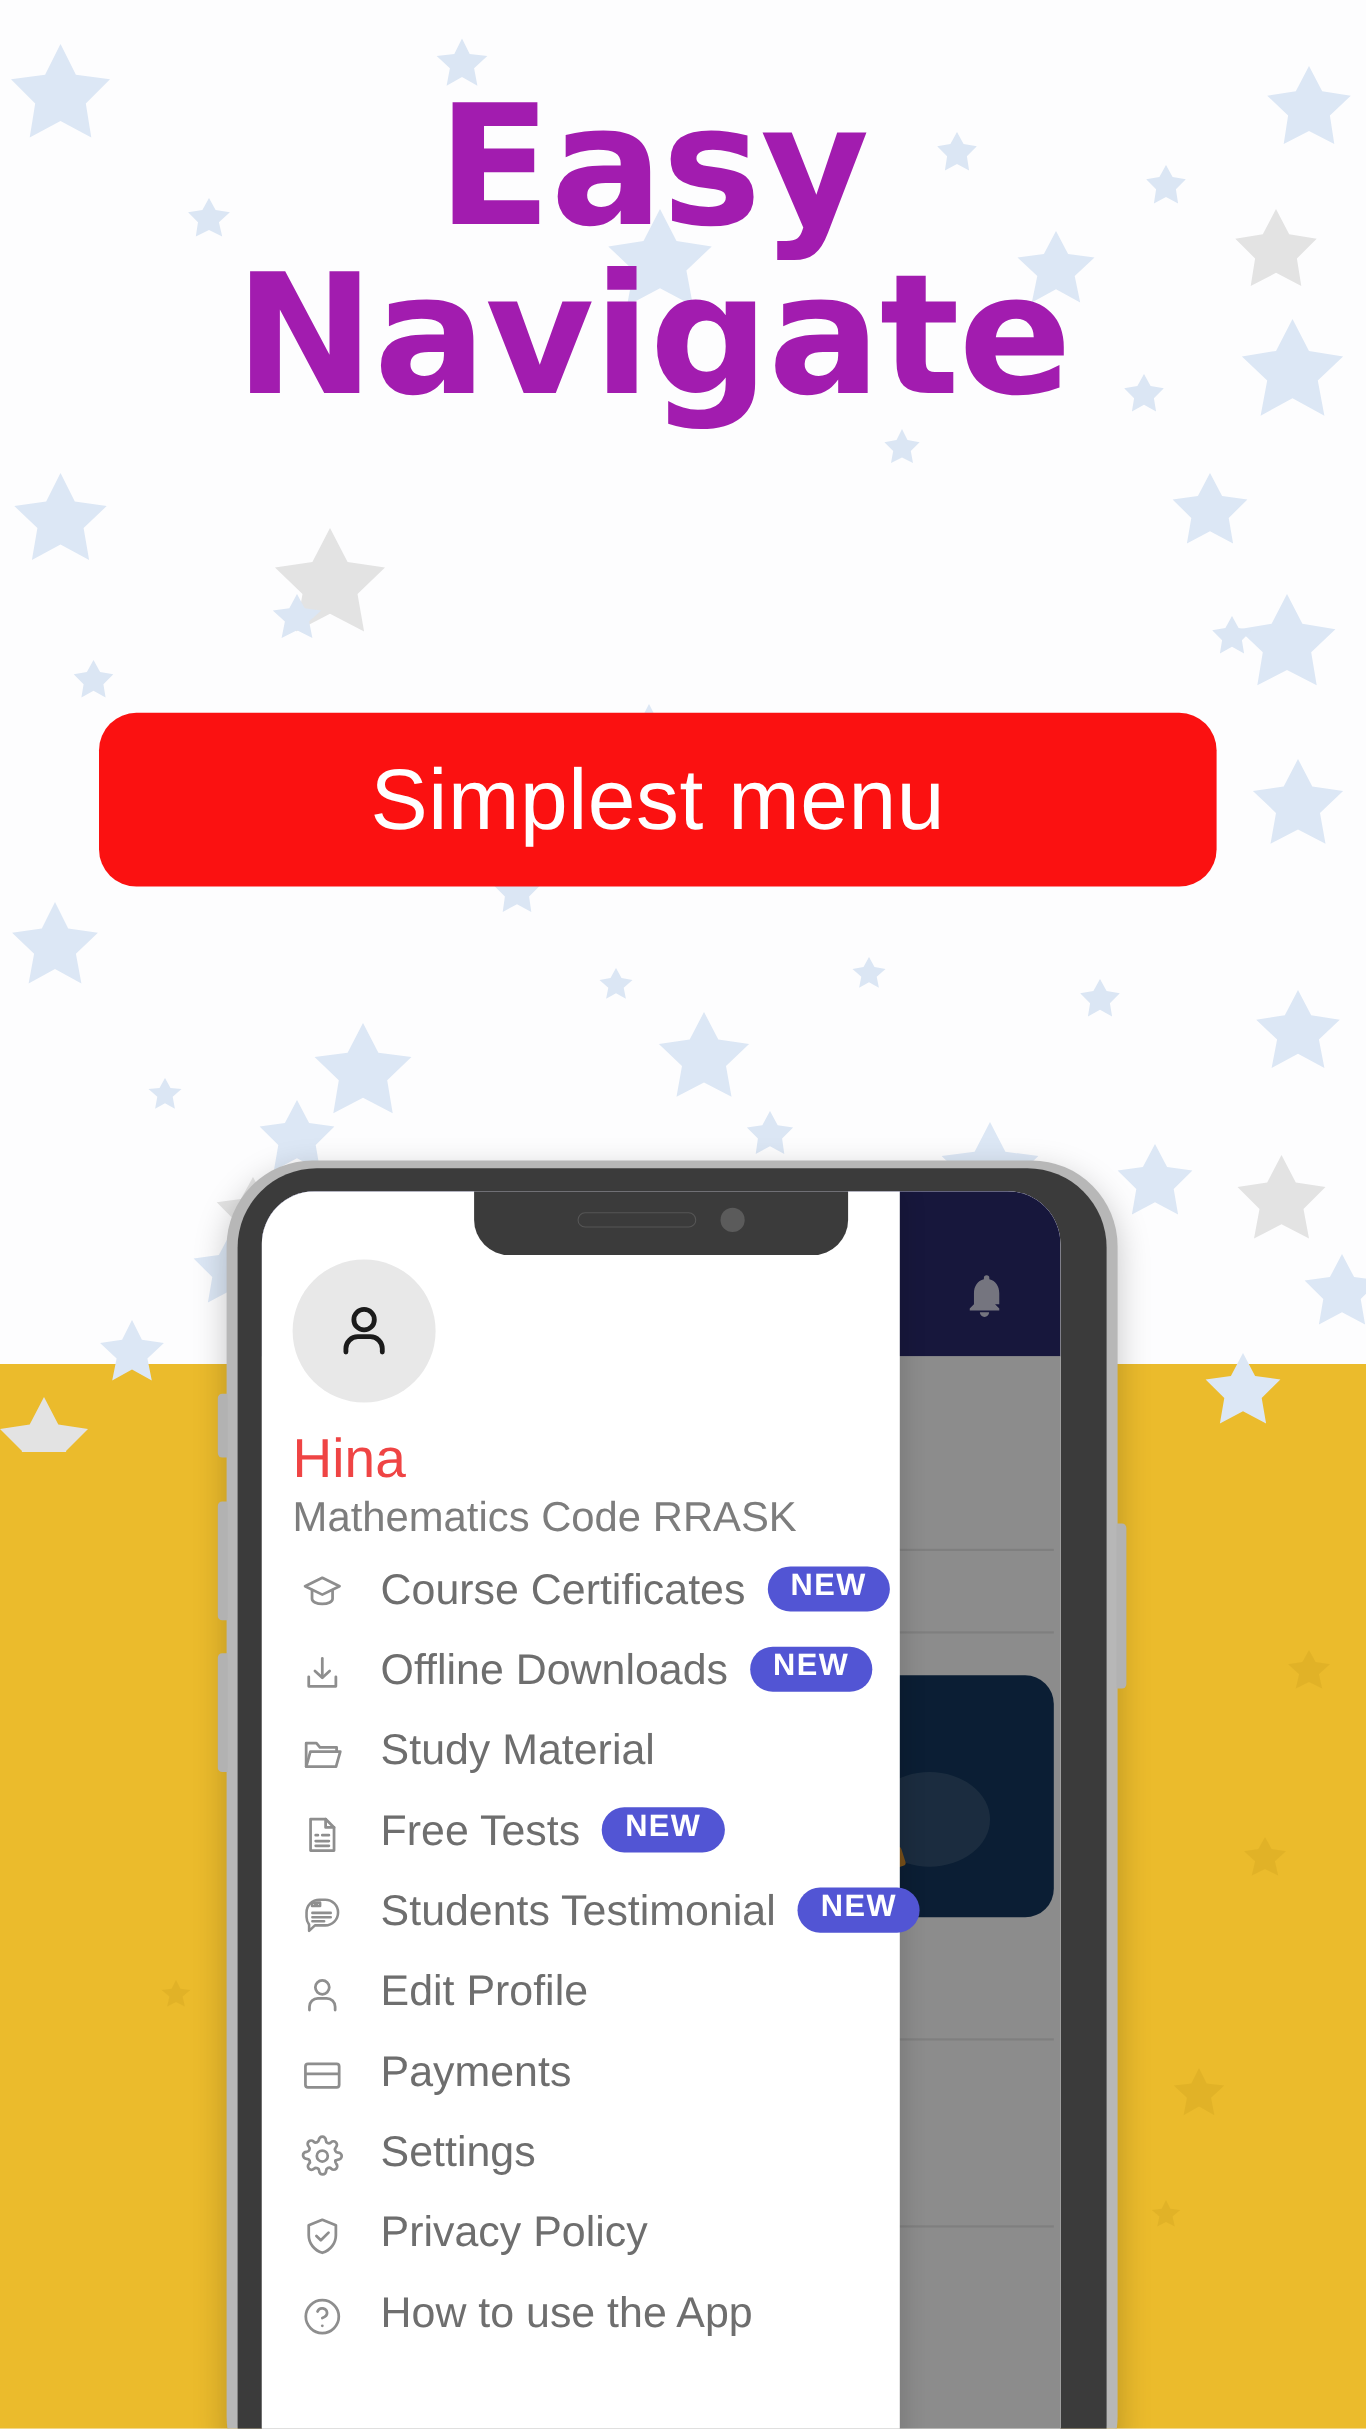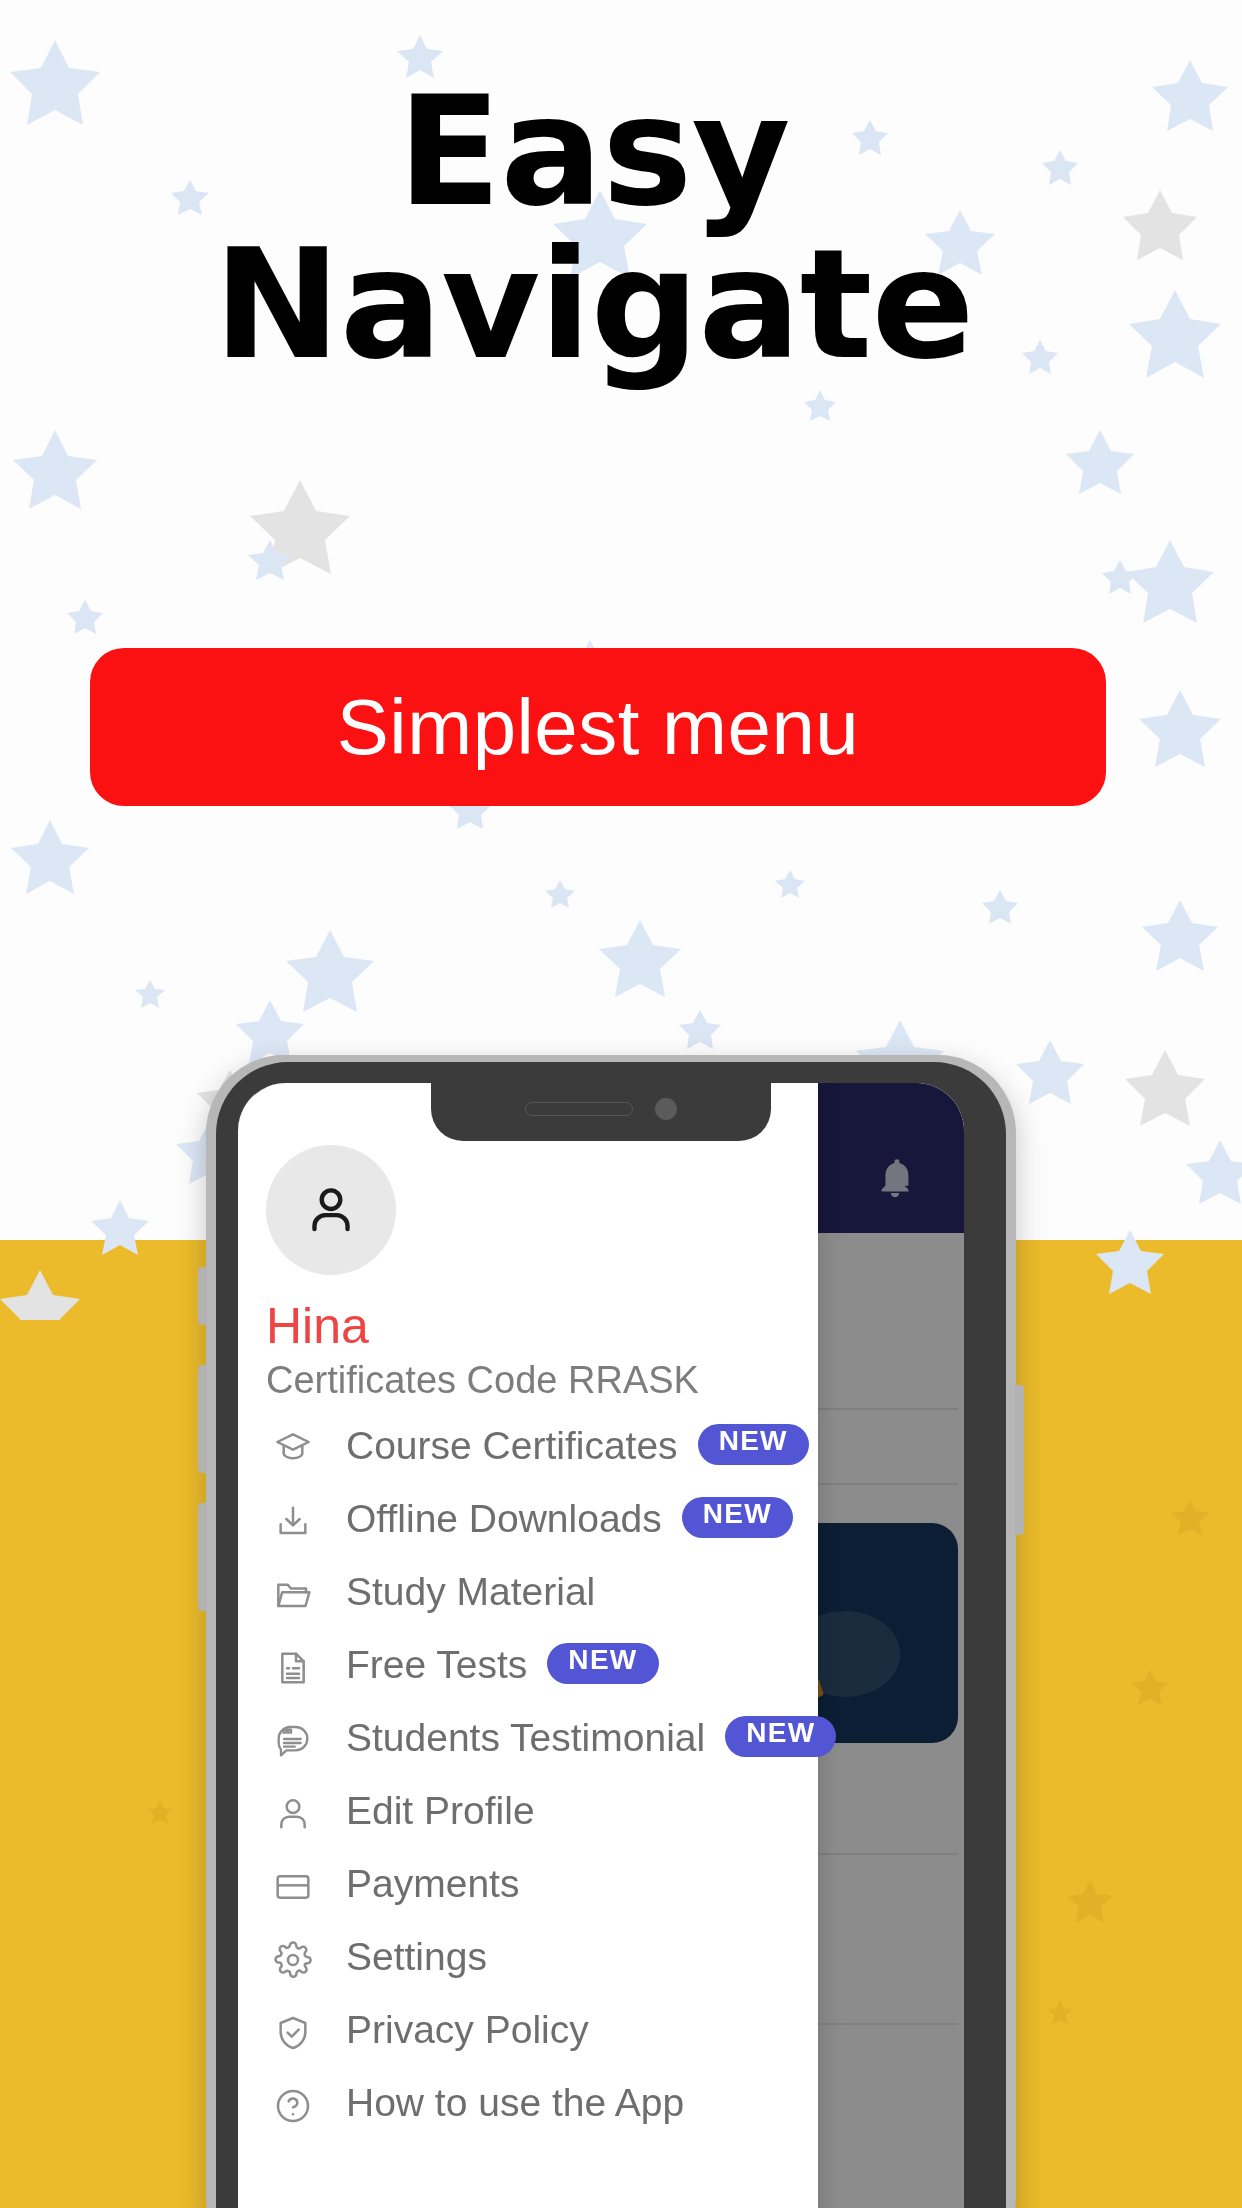--- a/index.html
+++ b/index.html
@@ -40,21 +40,21 @@
     pointer-events: none;
   }
 
   
   .headline {
     position: absolute;
     left: 0; top: 78px;
     width: 1187px;
     z-index: 6;
     text-align: center;
-    color: #000000;
+    color: #a21caf;
     font-family: "DejaVu Sans", sans-serif;
     font-weight: 700;
     font-size: 152px;
     line-height: 0.97;
     letter-spacing: -1px;
   }
   .headline .l1 { display: block; }
   .headline .l2 { display: block; margin-top: 6px; }
 
   
@@ -445,21 +445,21 @@
       <div class="drawer">
 
         <div class="avatar">
           <svg width="62" height="62" viewBox="0 0 24 24" fill="none" stroke="#1b1b1b" stroke-width="1.7" stroke-linecap="round">
             <circle cx="12" cy="8" r="3.6"></circle>
             <path d="M5.6 19.4v-1.2a4.2 4.2 0 0 1 4.2-4.2h4.4a4.2 4.2 0 0 1 4.2 4.2v1.2"></path>
           </svg>
         </div>
 
         <div class="user-name">Hina</div>
-        <div class="org-code">Certificates Code RRASK</div>
+        <div class="org-code">Mathematics Code RRASK</div>
 
         <ul class="menu">
 
           <li class="menu-item">
             <span class="menu-icon">
               <svg width="40" height="40" viewBox="0 0 24 24" fill="none" stroke="currentColor" stroke-width="1.5" stroke-linecap="round" stroke-linejoin="round">
                 <path d="M12 3.2 2.6 7.8 12 12.4l9.4-4.6z"></path>
                 <path d="M6.4 10v4.6c0 1.6 2.5 2.9 5.6 2.9s5.6-1.3 5.6-2.9V10"></path>
               </svg>
             </span>

